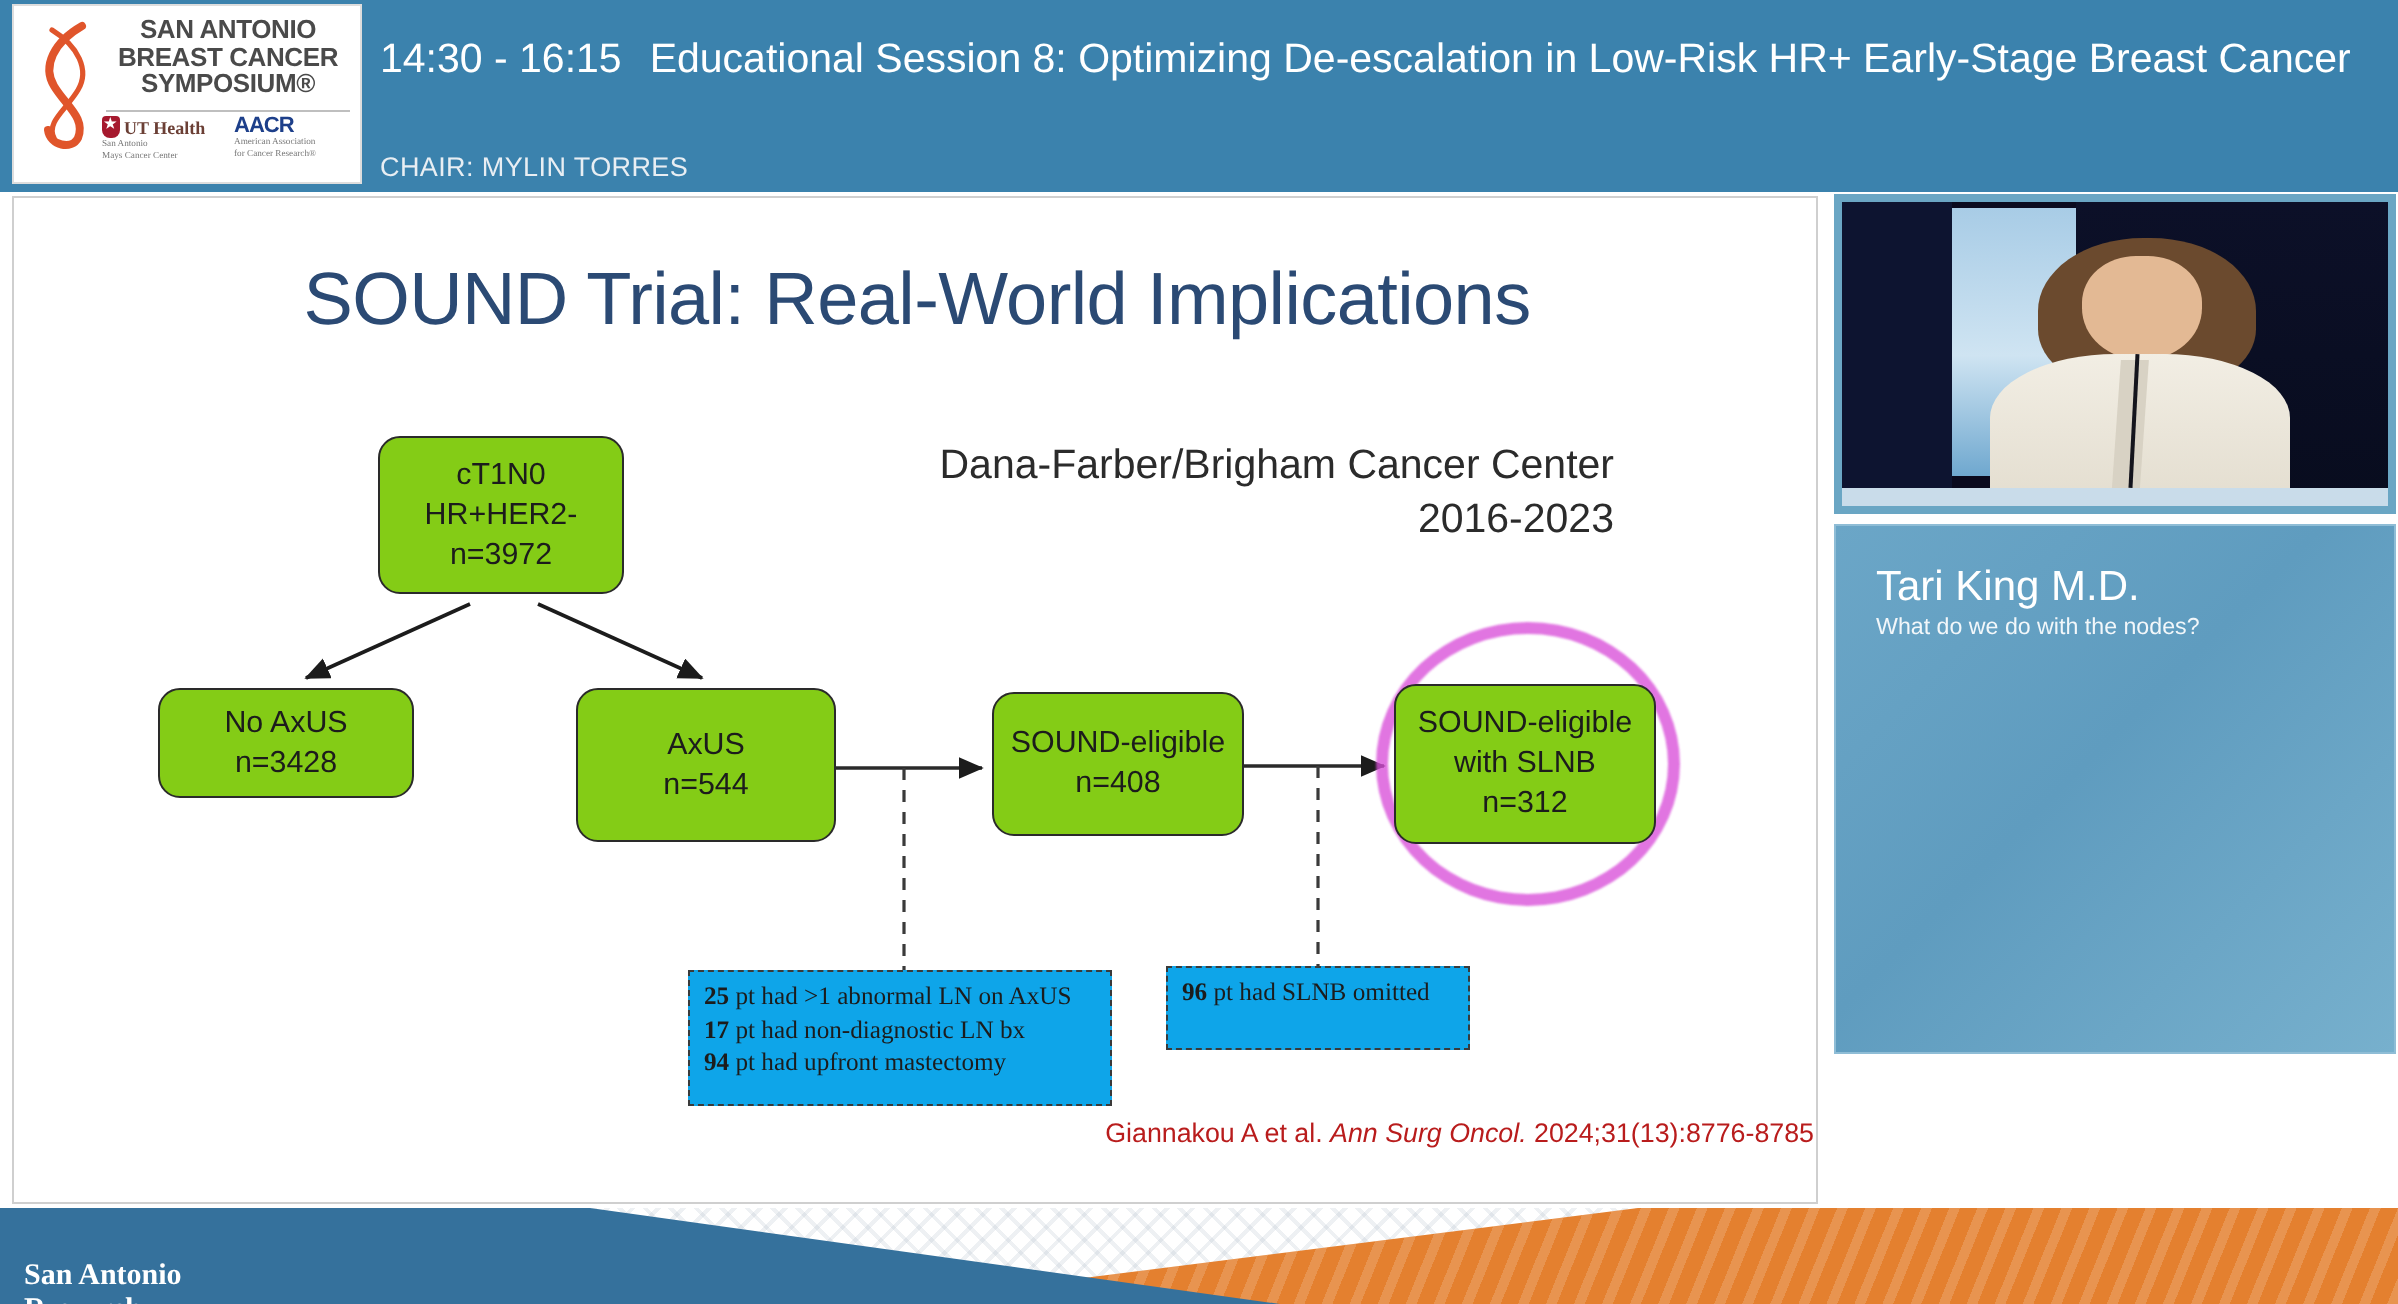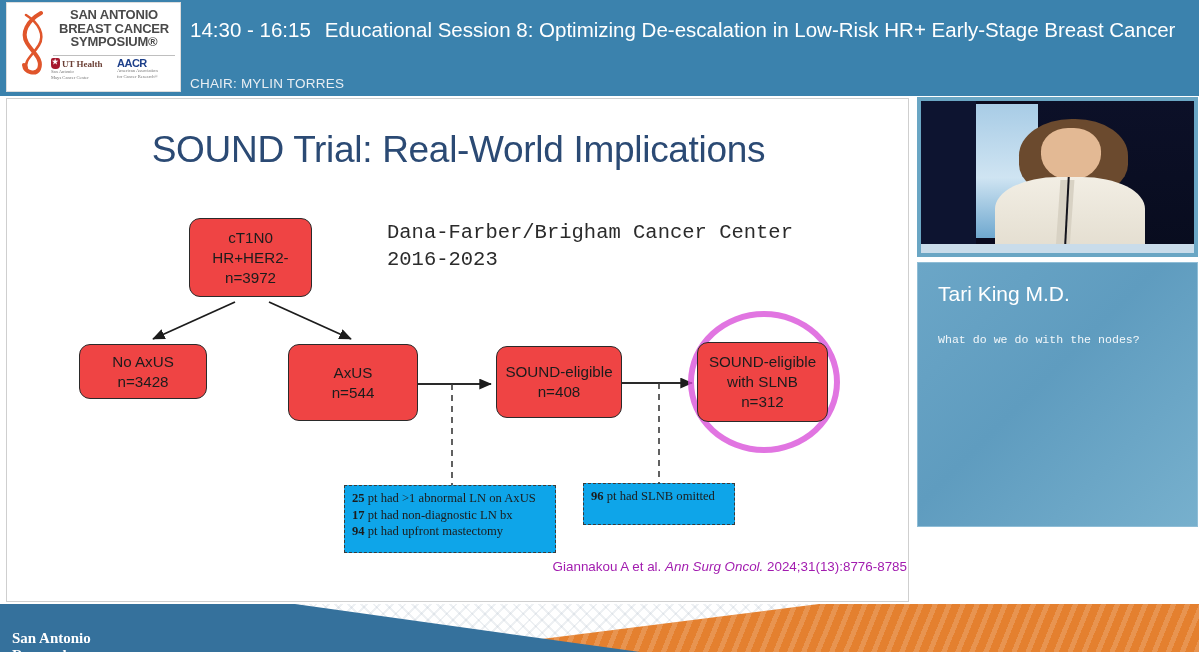--- a/index.html
+++ b/index.html
@@ -136,33 +136,33 @@
     text-align: center;
     color: #2b4a74;
     font-size: 37px;
     font-family: "Liberation Sans", sans-serif;
     letter-spacing: -0.3px;
   }
   #institution {
     position: absolute;
     left: 380px; top: 120px;
     width: 420px;
-    text-align: left;
+    text-align: right;
     color: #2b2b2b;
     font-size: 20.5px;
     line-height: 27px;
-    font-family: Liberation Mono, monospace;
+    font-family: Liberation Sans, sans-serif;
   }
 
   
   .fbox {
     position: absolute;
     border: 1.6px solid #2a2a2a;
     border-radius: 11px;
-    background: #ef4444;
+    background: #84cc16;
     display: flex;
     align-items: center;
     justify-content: center;
     text-align: center;
     color: #1c1c1c;
     font-size: 15.2px;
     line-height: 20px;
     box-sizing: border-box;
     font-family: "Liberation Sans", sans-serif;
     z-index: 3;
@@ -201,21 +201,21 @@
   }
   .dbox b { font-weight: bold; }
   #dbox-left  { left: 337px; top: 386px; width: 212px; height: 68px; }
   #dbox-right { left: 576px; top: 384px; width: 152px; height: 42px; }
 
   #citation {
     position: absolute;
     left: 430px; top: 460px;
     width: 470px;
     text-align: right;
-    color: #a21caf;
+    color: #b91c1c;
     font-size: 13.4px;
     font-family: "Liberation Sans", sans-serif;
   }
   #citation i { font-style: italic; }
 
   
   #video-panel {
     position: absolute;
     left: 917px; top: 97px;
     width: 281px; height: 160px;
@@ -259,24 +259,23 @@
     padding: 18px 20px;
     overflow: hidden;
   }
   #speaker-name {
     color: #ffffff;
     font-size: 21px;
     line-height: 26px;
     font-family: "Liberation Sans", sans-serif;
   }
   #speaker-topic {
-    margin-top: 26px;
     color: #f2f7fa;
     font-size: 11.6px;
-    font-family: Liberation Mono, monospace;
+    font-family: Liberation Sans, sans-serif;
   }
 
   
   #footer {
     position: absolute;
     left: 0; top: 604px;
     width: 1199px; height: 48px;
     overflow: hidden;
     background: #ffffff;
   }

